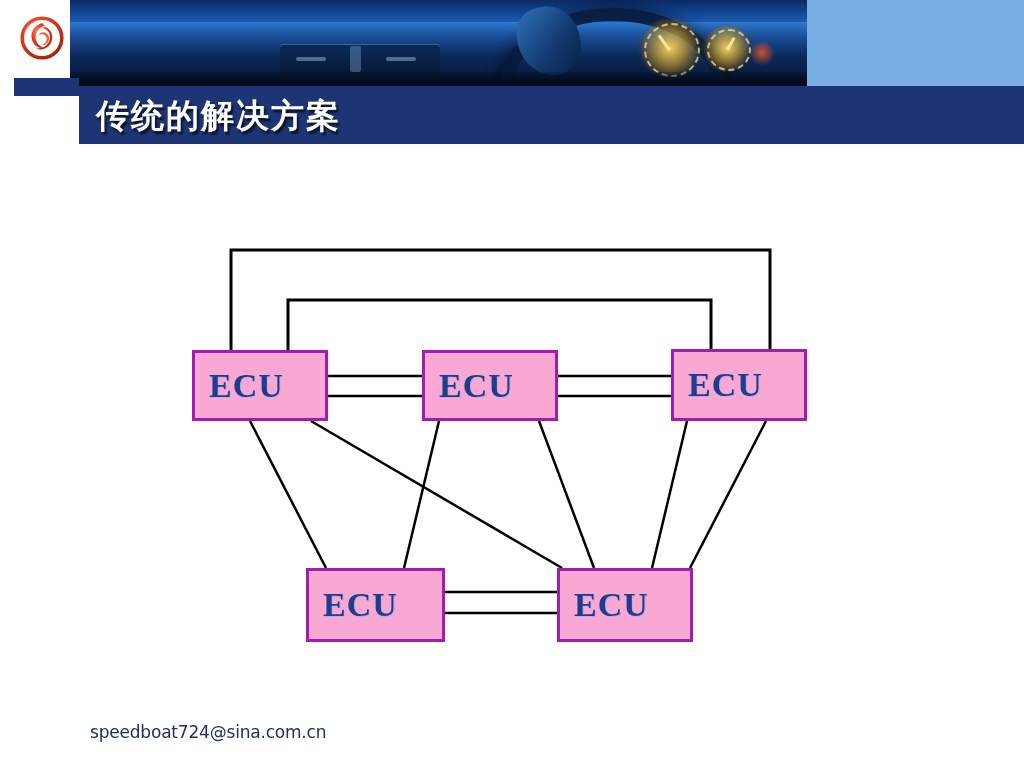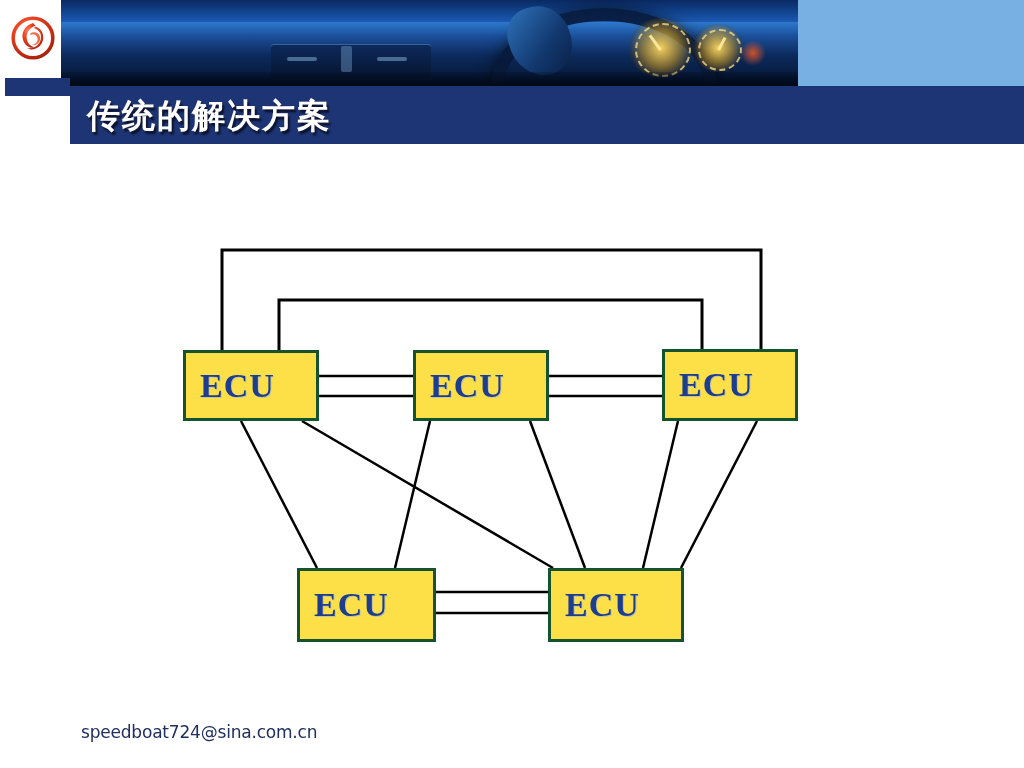--- a/index.html
+++ b/index.html
@@ -12,21 +12,21 @@
     width: 1024px;
     height: 768px;
     position: relative;
     overflow: hidden;
     font-family: "Liberation Sans", sans-serif;
   }
 
   
   #slide {
     position: absolute;
-    left: 5px; top: 0;
+    left: 14px; top: 0;
     width: 888px;
     height: 768px;
     background: #ffffff;
   }
 
   
   .header-band {
     position: absolute;
     left: 0; top: 0;
     width: 1024px;
@@ -189,22 +189,22 @@
   
   .diagram {
     position: absolute;
     left: 0; top: 0;
     width: 1024px; height: 768px;
     pointer-events: none;
   }
   .ecu-box {
     position: absolute;
     box-sizing: border-box;
-    background: #fde047;
-    border: 3px solid #14532d;
+    background: #f9a8d4;
+    border: 3px solid #a21caf;
     display: flex;
     align-items: center;
   }
   .ecu-label {
     font-family: "Liberation Serif", "DejaVu Serif", serif;
     font-weight: bold;
     font-size: 34px;
     color: #1f3d8f;
     letter-spacing: 1px;
     padding-left: 14px;

